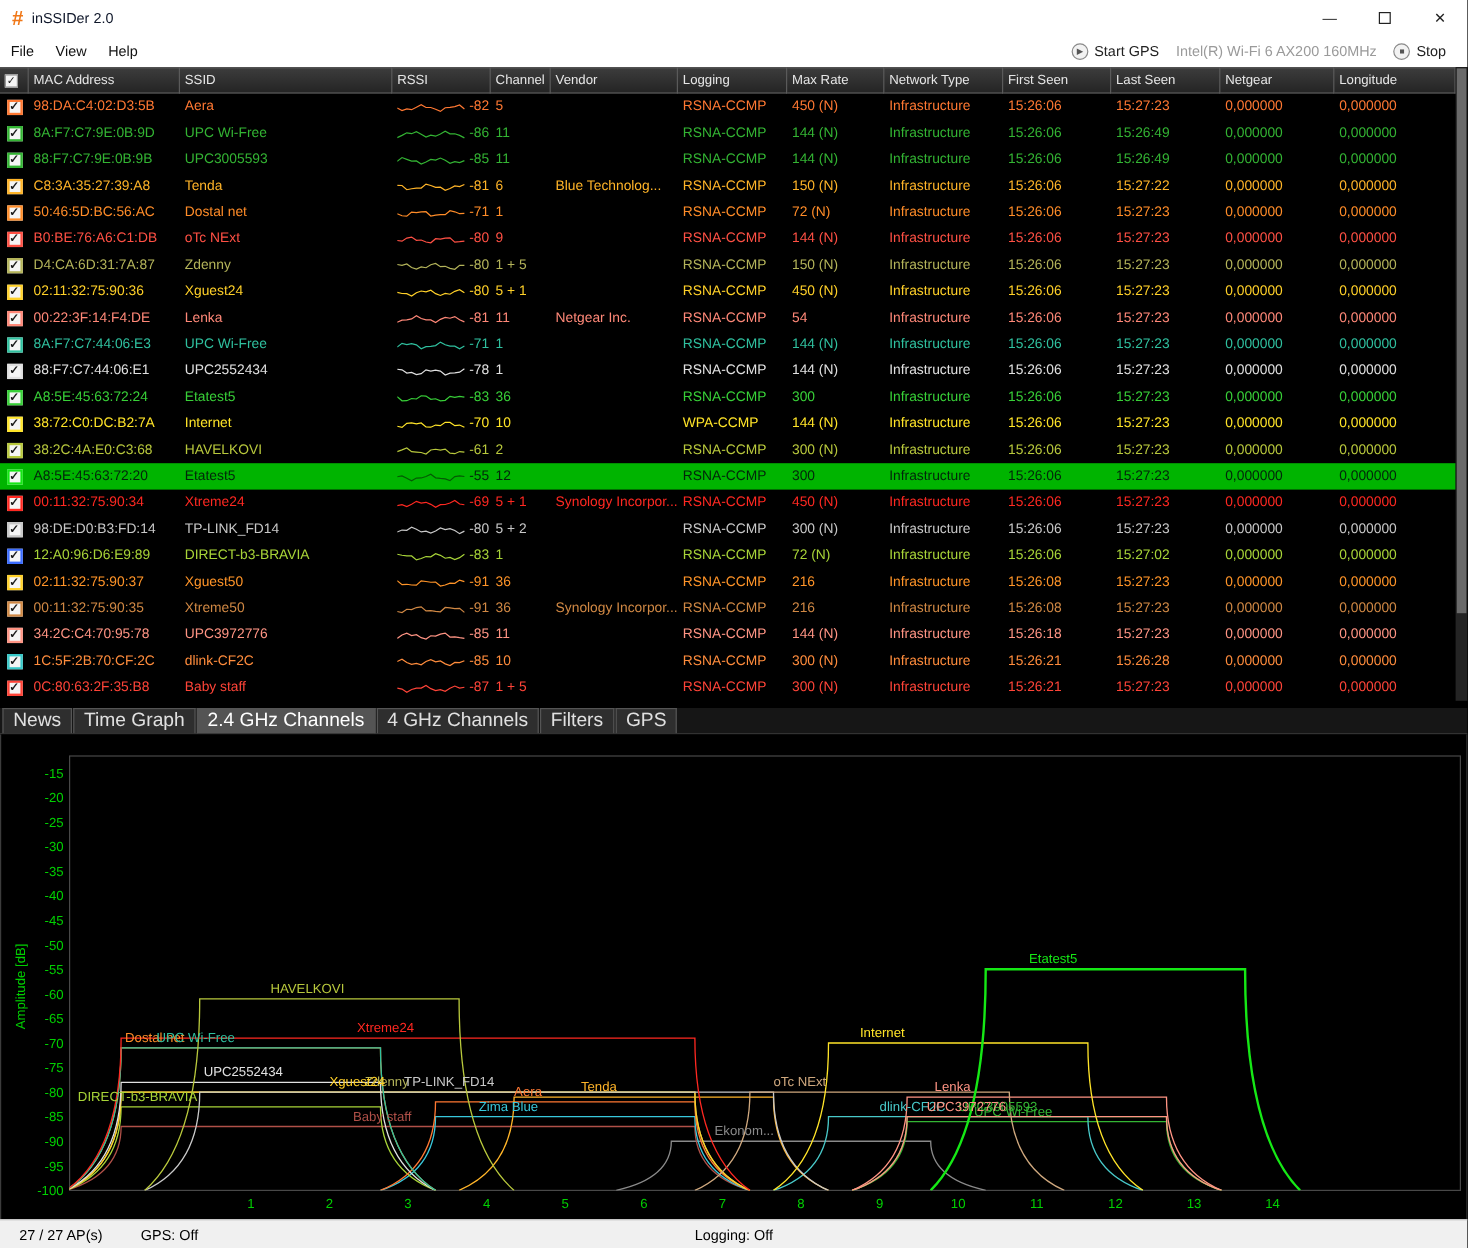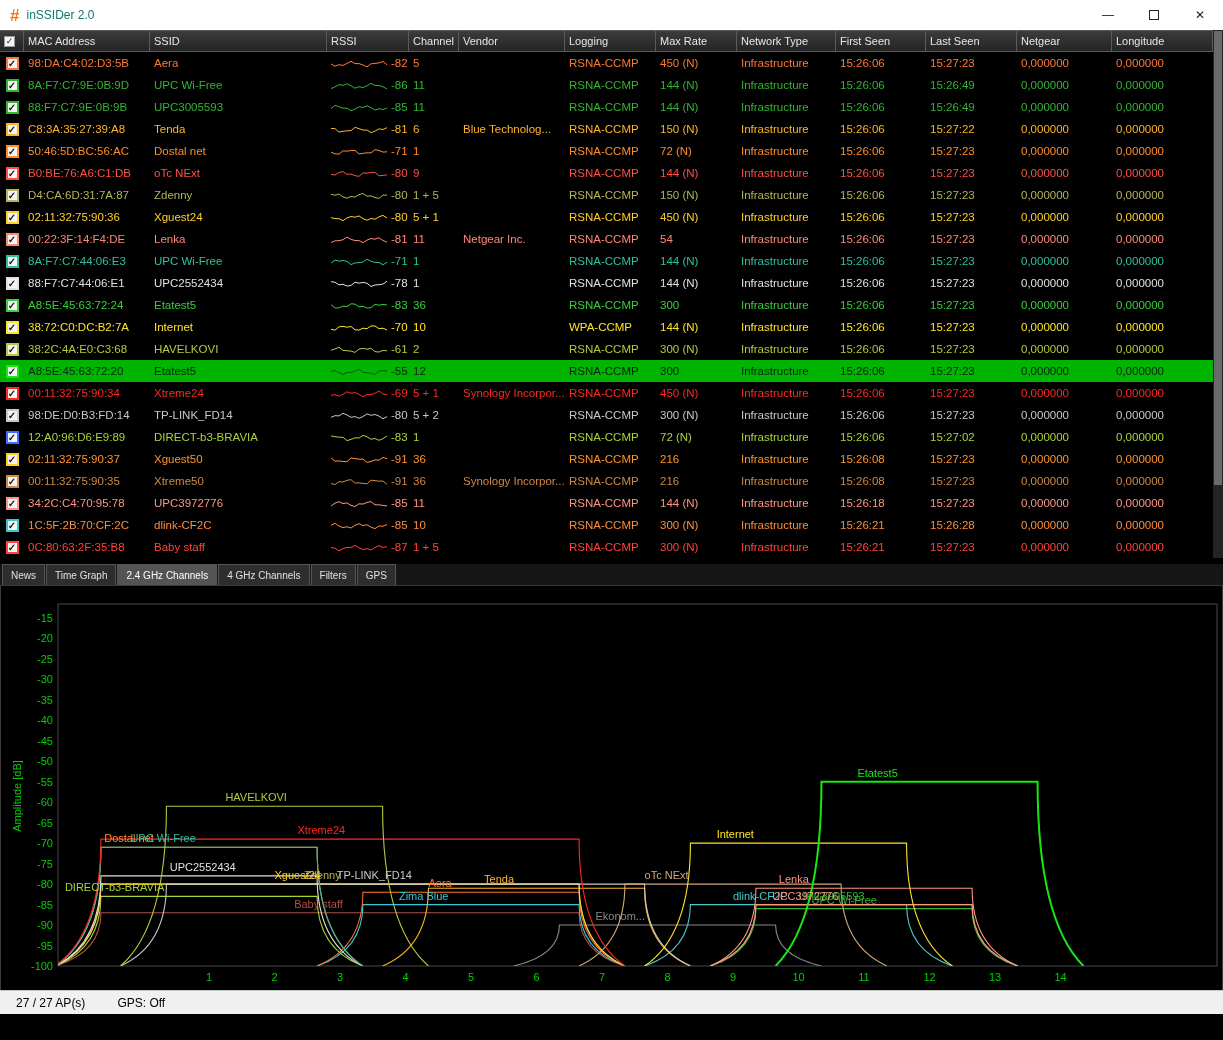--- a/index.html
+++ b/index.html
@@ -2,21 +2,21 @@
 <html><head>
 <meta charset="utf-8">
 <style>
   * { margin:0; padding:0; box-sizing:border-box; }
   html,body { width:1223px; height:1040px; background:#000; font-family:"Liberation Sans", sans-serif; overflow:hidden; }
   .window { width:1223px; height:1040px; display:flex; flex-direction:column; background:#000; }
 
   
   .titlebar { height:30px; background:#ffffff; display:flex; align-items:center; flex:0 0 auto; }
   .app-logo { color:#f07818; font-weight:bold; font-size:17px; margin:0 7px 0 10px; line-height:1; }
-  .app-title { font-size:12px; color:#0f766e; }
+  .app-title { font-size:12px; color:#0f172a; }
   .win-controls { margin-left:auto; display:flex; height:100%; }
   .win-btn { width:46px; height:100%; display:flex; align-items:center; justify-content:center; font-size:12px; color:#222; cursor:default; }
   .maxi-glyph { width:10px; height:10px; border:1px solid #222; display:inline-block; }
 
   
   .menubar { height:26px; background:#ffffff; display:flex; align-items:center; font-size:12px; color:#111; flex:0 0 auto; }
   .menu-item { padding:0 9px; height:100%; display:flex; align-items:center; }
   .menubar-right { margin-left:auto; display:flex; align-items:center; gap:14px; padding-right:18px; }
   .tool-btn { display:flex; align-items:center; gap:5px; color:#222; }
   .tool-circle { width:14px; height:14px; border:1px solid #8a8a8a; border-radius:50%; display:inline-flex; align-items:center; justify-content:center; font-size:7px; color:#555; background:#f2f2f2; }
@@ -36,21 +36,21 @@
   .hdr-chk { width:11px; height:11px; border:1px solid #999; background:#f5f5f5; color:#1a1a1a; font-size:9px; display:inline-flex; align-items:center; justify-content:center; }
   .rssi-cell { display:flex; align-items:center; justify-content:space-between; }
   .spark { flex:0 0 auto; }
   .rssi-val { margin-left:2px; }
   .vscroll { position:absolute; right:0; top:0; bottom:0; width:10px; background:#242424; }
   .vscroll .thumb { position:absolute; left:1px; right:1px; top:1px; height:86%; background:#6a6a6a; }
 
   
   .gap-strip { height:6px; background:#000; flex:0 0 auto; }
   .tabbar { height:22px; background:#161616; display:flex; align-items:stretch; padding-left:2px; flex:0 0 auto; border-bottom:1px solid #3a3a3a; }
-  .tab { padding:0 8px; background:#2e2e2e; color:#e0e0e0; font-size:10px; display:flex; align-items:center; border:1px solid #555; border-bottom:none; margin-right:1px; }
+  .tab { padding:0 8px; background:#2e2e2e; color:#e0e0e0; font-size:16px; display:flex; align-items:center; border:1px solid #555; border-bottom:none; margin-right:1px; }
   .tab.active { background:#545454; color:#fff; }
 
   
   .chart-panel { height:404px; background:#000; border-left:1px solid #3c3c3c; border-right:1px solid #3c3c3c; flex:0 0 auto; }
 
   
   .statusbar { height:24px; background:#f0f0f0; border-top:1px solid #c8c8c8; display:flex; align-items:center; font-size:12px; color:#000; position:relative; flex:0 0 auto; }
   .sb-ap { padding-left:16px; }
   .sb-gps { margin-left:32px; }
   .sb-log { position:absolute; left:0; right:0; text-align:center; }
@@ -65,20 +65,36 @@
     <span class="app-title">inSSIDer 2.0</span>
     <div class="win-controls">
       <span class="win-btn">—</span>
       <span class="win-btn">
           <span class="maxi-glyph"></span>
         </span>
       <span class="win-btn">✕</span>
     </div>
   </div>
 
+  <div class="menubar">
+    <span class="menu-item">File</span>
+    <span class="menu-item">View</span>
+    <span class="menu-item">Help</span>
+    <div class="menubar-right">
+      <span class="tool-btn">
+        <span class="tool-circle">▶</span>
+        <span>Start GPS</span>
+      </span>
+      <span class="adapter-name">Intel(R) Wi-Fi 6 AX200 160MHz</span>
+      <span class="tool-btn">
+        <span class="tool-circle">■</span>
+        <span>Stop</span>
+      </span>
+    </div>
+  </div>
 
   <div class="table-area">
     <div class="thead">
         <div class="th">
           <span class="hdr-chk">✓</span>
         </div>
         <div class="th">MAC Address</div>
         <div class="th">SSID</div>
         <div class="th">RSSI</div>
         <div class="th">Channel</div>
@@ -699,17 +715,18 @@
         <text x="103.19999999999999" y="256.264" fill="#ff8c28" font-size="11" font-family="Liberation Sans, sans-serif">Dostal net</text>
         <text x="129.4" y="256.264" fill="#2fc09f" font-size="11" font-family="Liberation Sans, sans-serif">UPC Wi-Free</text>
         <text x="715.625" y="252.17000000000002" fill="#ffe428" font-size="11" font-family="Liberation Sans, sans-serif">Internet</text>
         <text x="296.425" y="248.07600000000002" fill="#ff2821" font-size="11" font-family="Liberation Sans, sans-serif">Xtreme24</text>
         <text x="224.375" y="215.324" fill="#b8c83c" font-size="11" font-family="Liberation Sans, sans-serif">HAVELKOVI</text>
         <text x="856.45" y="190.76000000000002" fill="#15e815" font-size="11" font-family="Liberation Sans, sans-serif">Etatest5</text>
       </svg>
   </div>
 
   <div class="statusbar">
+    <span class="sb-log">Logging: Off</span>
     <span class="sb-ap">27 / 27 AP(s)</span>
     <span class="sb-gps">GPS: Off</span>
   </div>
 
 </div>
 
 </body></html>

